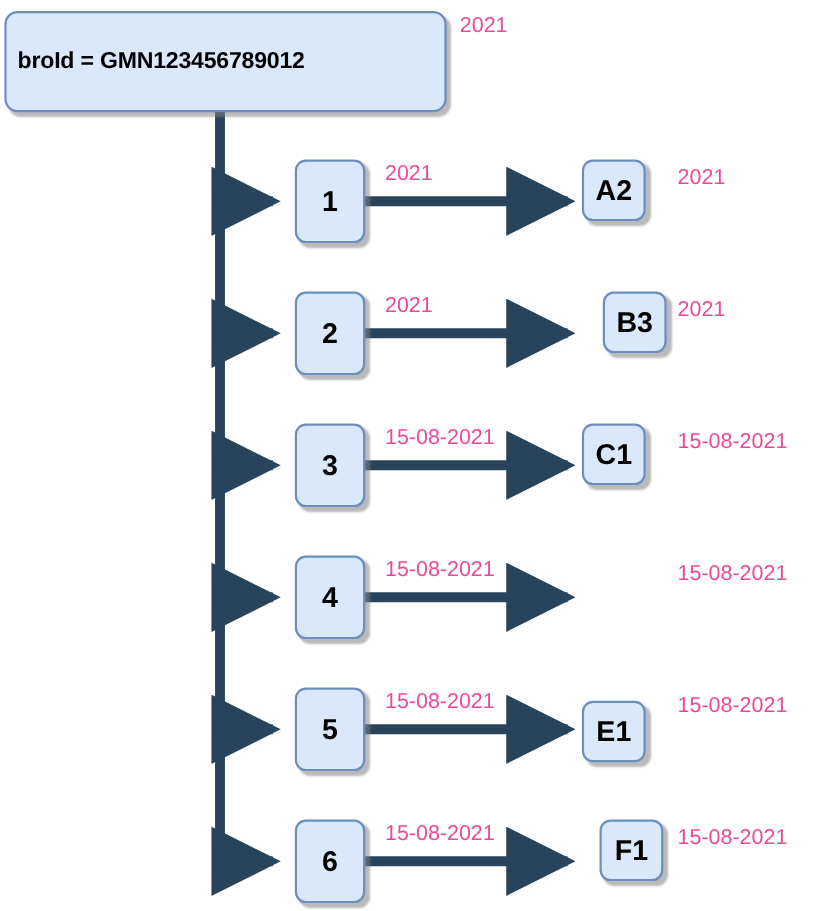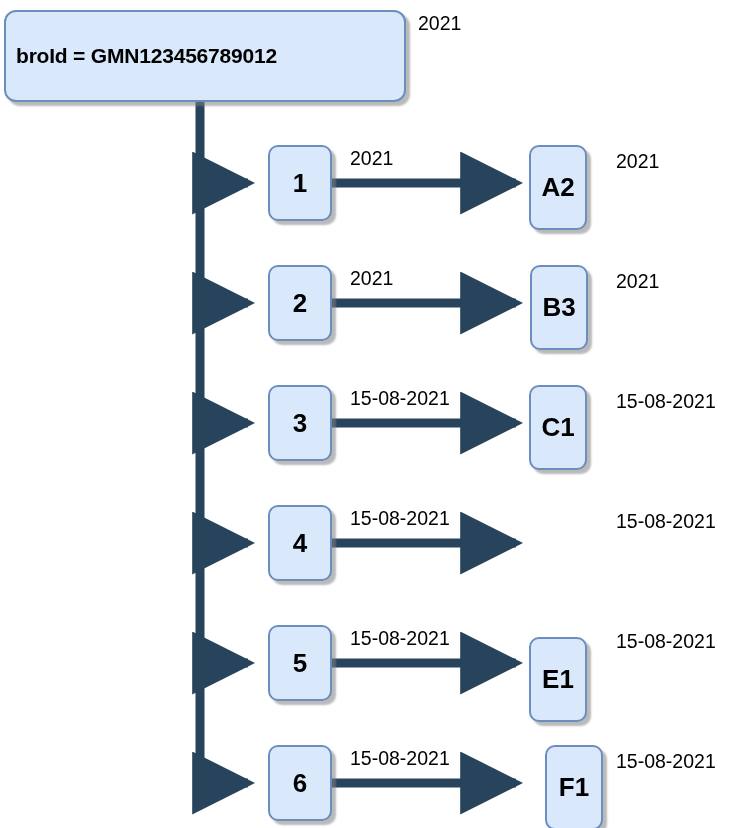--- a/index.html
+++ b/index.html
@@ -59,30 +59,30 @@
   .root-lines div { display: block; }
 
   .node-left {
     width: 64px;
     height: 76px;
     font-size: 26px;
     font-weight: bold;
   }
   .node-right {
     width: 58px;
-    height: 85px;
+    height: 56px;
     font-size: 26px;
     font-weight: bold;
   }
 
   
   .label {
     position: absolute;
     font-size: 20px;
-    color: #000000;
+    color: #ec4899;
     white-space: nowrap;
     z-index: 4;
   }
   .edge-label { font-size: 19.5px; }
   .side-label { font-size: 19.5px; }
 </style>
 </head>
 <body>
 
 <div id="canvas">
@@ -118,21 +118,21 @@
   </div>
   <div class="label side-label" style="left:418px; top:12px;">2021</div>
 
   <div class="node node-left" style="left:268px; top:145px;">1</div>
   <div class="label edge-label" style="left:350px; top:147px;">2021</div>
   <div class="node node-right" style="left:529px; top:145px;">A2</div>
   <div class="label side-label" style="left:616px; top:150px;">2021</div>
 
   <div class="node node-left" style="left:268px; top:265px;">2</div>
   <div class="label edge-label" style="left:350px; top:267px;">2021</div>
-  <div class="node node-right" style="left:530px; top:265px;">B3</div>
+  <div class="node node-right" style="left:548px; top:265px;">B3</div>
   <div class="label side-label" style="left:616px; top:270px;">2021</div>
 
   <div class="node node-left" style="left:268px; top:385px;">3</div>
   <div class="label edge-label" style="left:350px; top:387px;">15-08-2021</div>
   <div class="node node-right" style="left:529px; top:385px;">C1</div>
   <div class="label side-label" style="left:616px; top:390px;">15-08-2021</div>
 
   <div class="node node-left" style="left:268px; top:505px;">4</div>
   <div class="label edge-label" style="left:350px; top:507px;">15-08-2021</div>
   <div class="label side-label" style="left:616px; top:510px;">15-08-2021</div>

